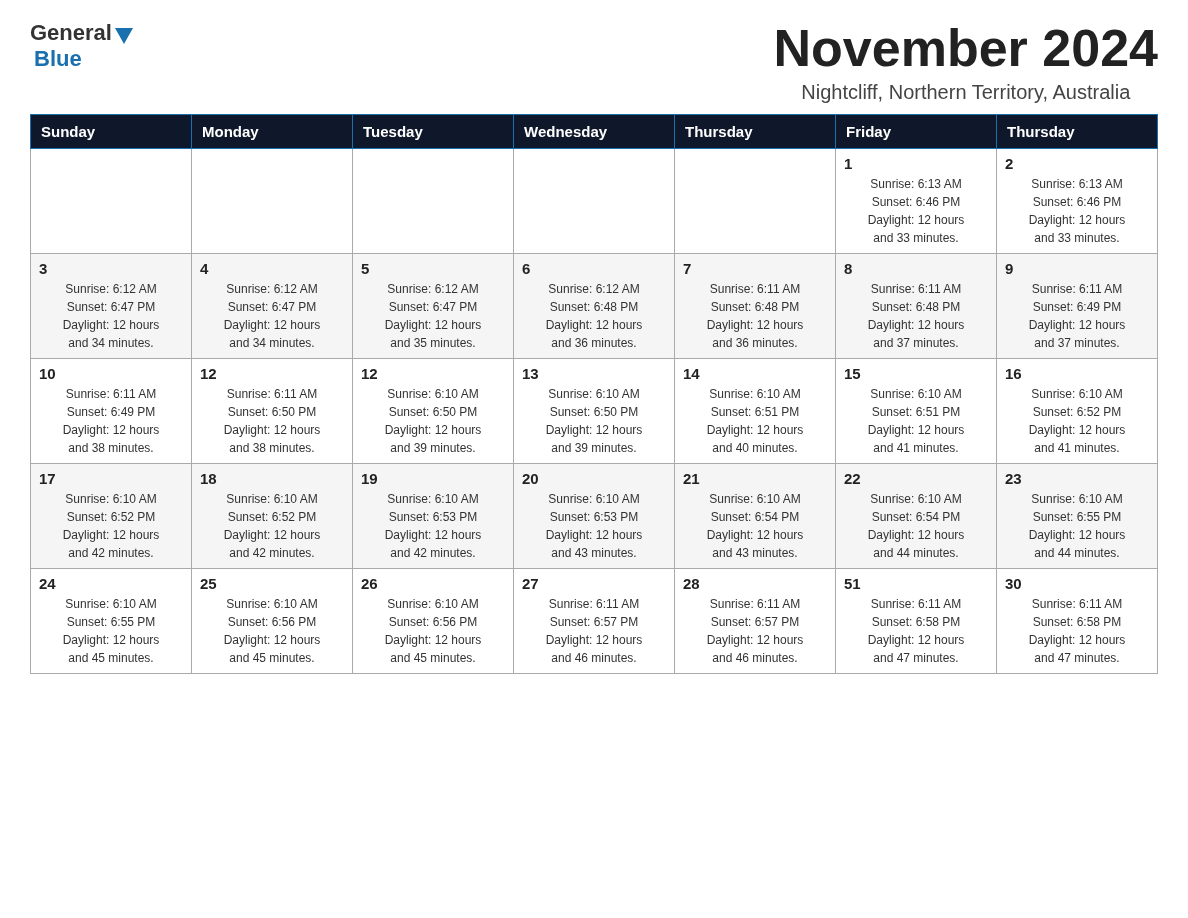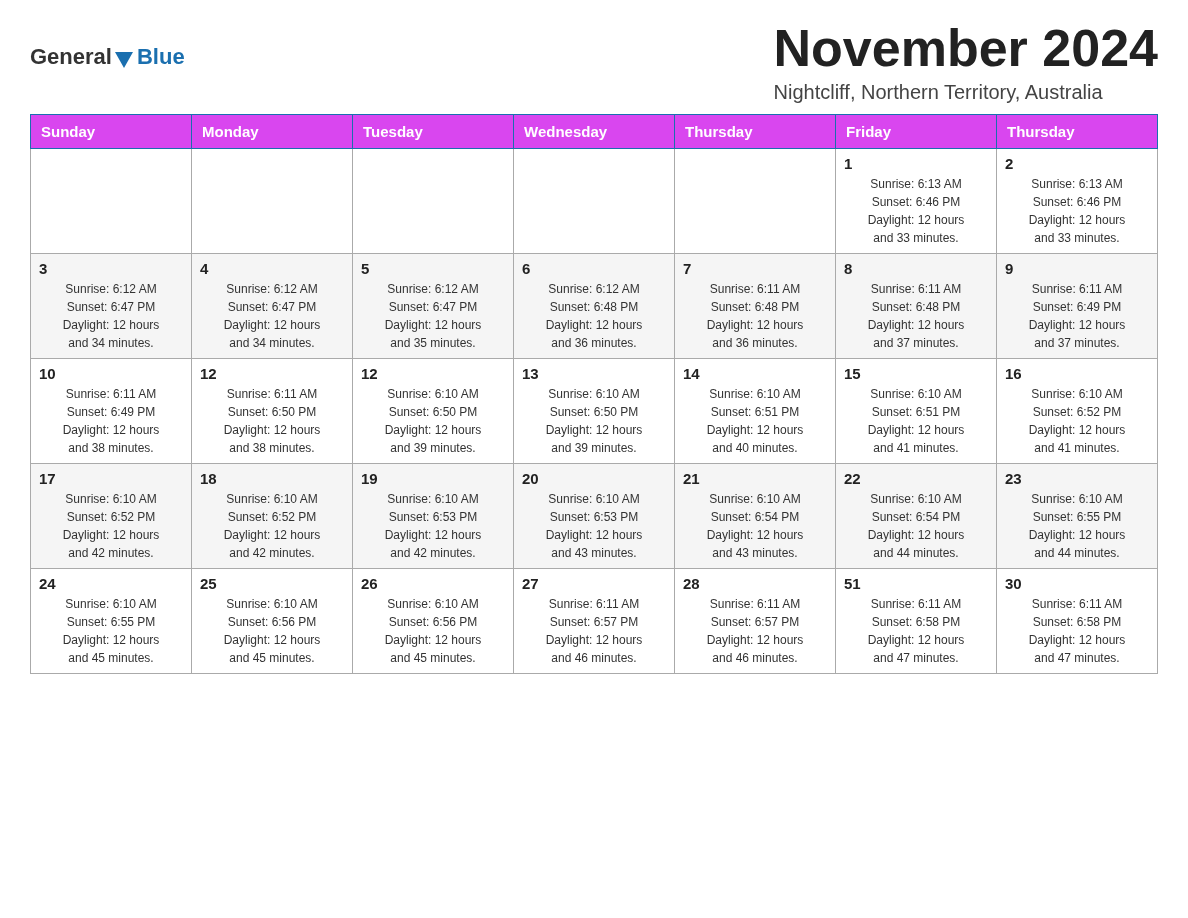--- a/index.html
+++ b/index.html
@@ -21,52 +21,52 @@
       font-weight: bold;
       color: #333;
     }
     .logo-text-blue {
       font-size: 22px;
       font-weight: bold;
       color: #1a6faf;
     }
     .logo-wrapper {
       display: flex;
-      margin-top: 24px;
+      flex-direction: column;
     }
     .logo-line1 {
       display: flex;
       align-items: center;
     }
     .logo-line2 {
       display: flex;
       align-items: center;
       margin-left: 4px;
     }
     .title-block {
-      text-align: left;
+      text-align: center;
     }
     .month-title {
       font-size: 52px;
       font-weight: bold;
       color: #222;
       line-height: 1.1;
     }
     .location-title {
       font-size: 20px;
       color: #444;
       margin-top: 4px;
     }
     .calendar-table {
       width: 100%;
       border-collapse: collapse;
       margin-top: 6px;
     }
     .calendar-table th {
-      background-color: #d946ef;
+      background-color: #0f172a;
       color: #fff;
       font-size: 15px;
       font-weight: bold;
       padding: 8px 10px;
       text-align: left;
       border: 1px solid #1a6faf;
     }
     .calendar-table td {
       border: 1px solid #aaa;
       vertical-align: top;

